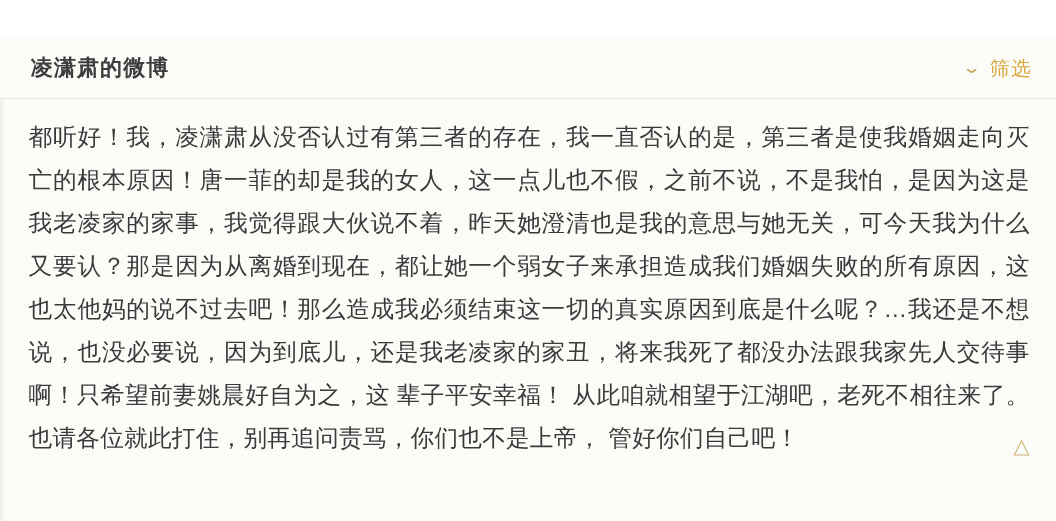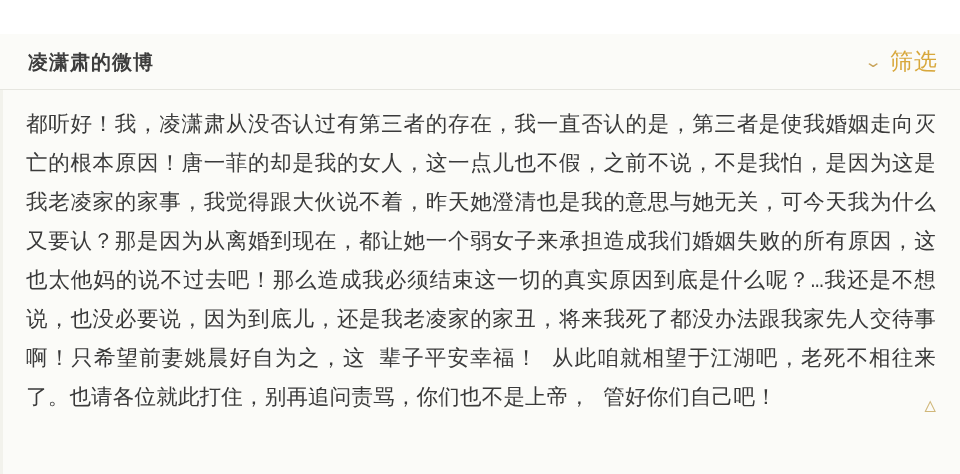--- a/index.html
+++ b/index.html
@@ -44,28 +44,27 @@
     gap: 10px;
   }
   .chevron-down-icon {
     color: #c8a35a;
     font-size: 15px;
     line-height: 1;
     display: inline-block;
     transform: scaleX(1.5);
   }
   .filter-link {
-    font-size: 23px;
+    font-size: 18px;
     color: #d8a83c;
     letter-spacing: 1px;
   }
   .card-body {
     position: relative;
     padding: 16px 24px 10px 26px;
-    font-family: Liberation Mono, monospace;
   }
   .post-text {
     font-size: 21.5px;
     line-height: 39px;
     color: #3a3a3a;
     text-align: justify;
     text-justify: inter-ideograph;
     letter-spacing: 0.2px;
     word-break: break-all;
     white-space: pre-wrap;

